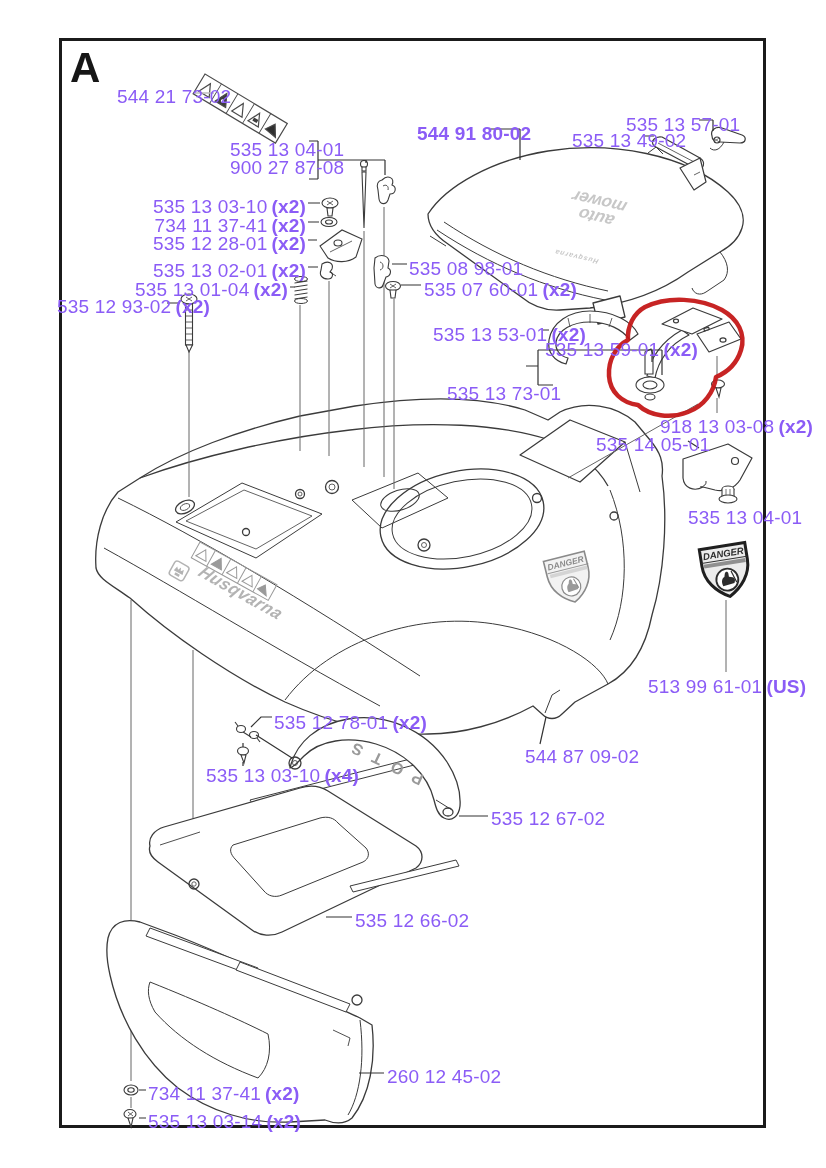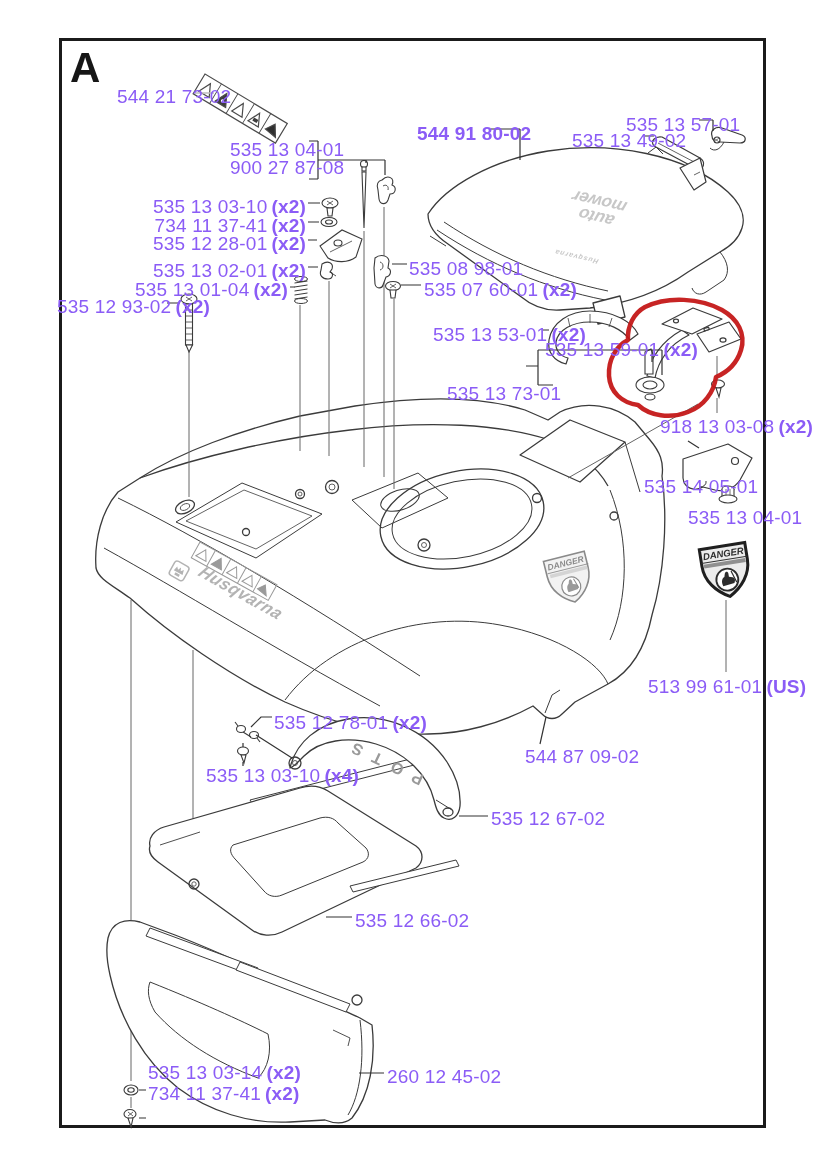--- a/index.html
+++ b/index.html
@@ -323,28 +323,28 @@
   <div class="plabel" style="left:572px;top:130px;"><span>535 13 49-02</span><b></b></div>
 
   <div class="plabel" style="left:409px;top:258px;"><span>535 08 98-01</span><b></b></div>
   <div class="plabel" style="left:424px;top:279px;"><span>535 07 60-01</span><b>(x2)</b></div>
 
   <div class="plabel" style="left:433px;top:324px;"><span>535 13 53-01</span><b>(x2)</b></div>
   <div class="plabel" style="left:545px;top:339px;"><span>535 13 59-01</span><b>(x2)</b></div>
   <div class="plabel" style="left:447px;top:359px;margin-top:24px;"><span>535 13 73-01</span><b></b></div>
 
   <div class="plabel" style="left:660px;top:416px;"><span>918 13 03-08</span><b>(x2)</b></div>
-  <div class="plabel" style="left:644px;top:434px;margin-top:42px;"><span>535 14 05-01</span><b></b></div>
+  <div class="plabel" style="left:596px;top:434px;"><span>535 14 05-01</span><b></b></div>
   <div class="plabel" style="left:688px;top:507px;"><span>535 13 04-01</span><b></b></div>
 
   <div class="plabel" style="left:648px;top:676px;"><span>513 99 61-01</span><b>(US)</b></div>
   <div class="plabel" style="left:525px;top:746px;"><span>544 87 09-02</span><b></b></div>
 
   <div class="plabel" style="left:274px;top:712px;"><span>535 12 78-01</span><b>(x2)</b></div>
   <div class="plabel" style="left:206px;top:765px;"><span>535 13 03-10</span><b>(x4)</b></div>
   <div class="plabel" style="left:491px;top:808px;"><span>535 12 67-02</span><b></b></div>
   <div class="plabel" style="left:355px;top:910px;"><span>535 12 66-02</span><b></b></div>
   <div class="plabel" style="left:387px;top:1066px;"><span>260 12 45-02</span><b></b></div>
 
   <div class="plabel" style="left:148px;top:1083px;"><span>734 11 37-41</span><b>(x2)</b></div>
-  <div class="plabel" style="left:148px;top:1062px;"><span>535 13 03-14</span><b>(x2)</b></div>
+  <div class="plabel" style="left:148px;top:1111px;"><span>535 13 03-14</span><b>(x2)</b></div>
 
 </div>
 
 </body></html>

